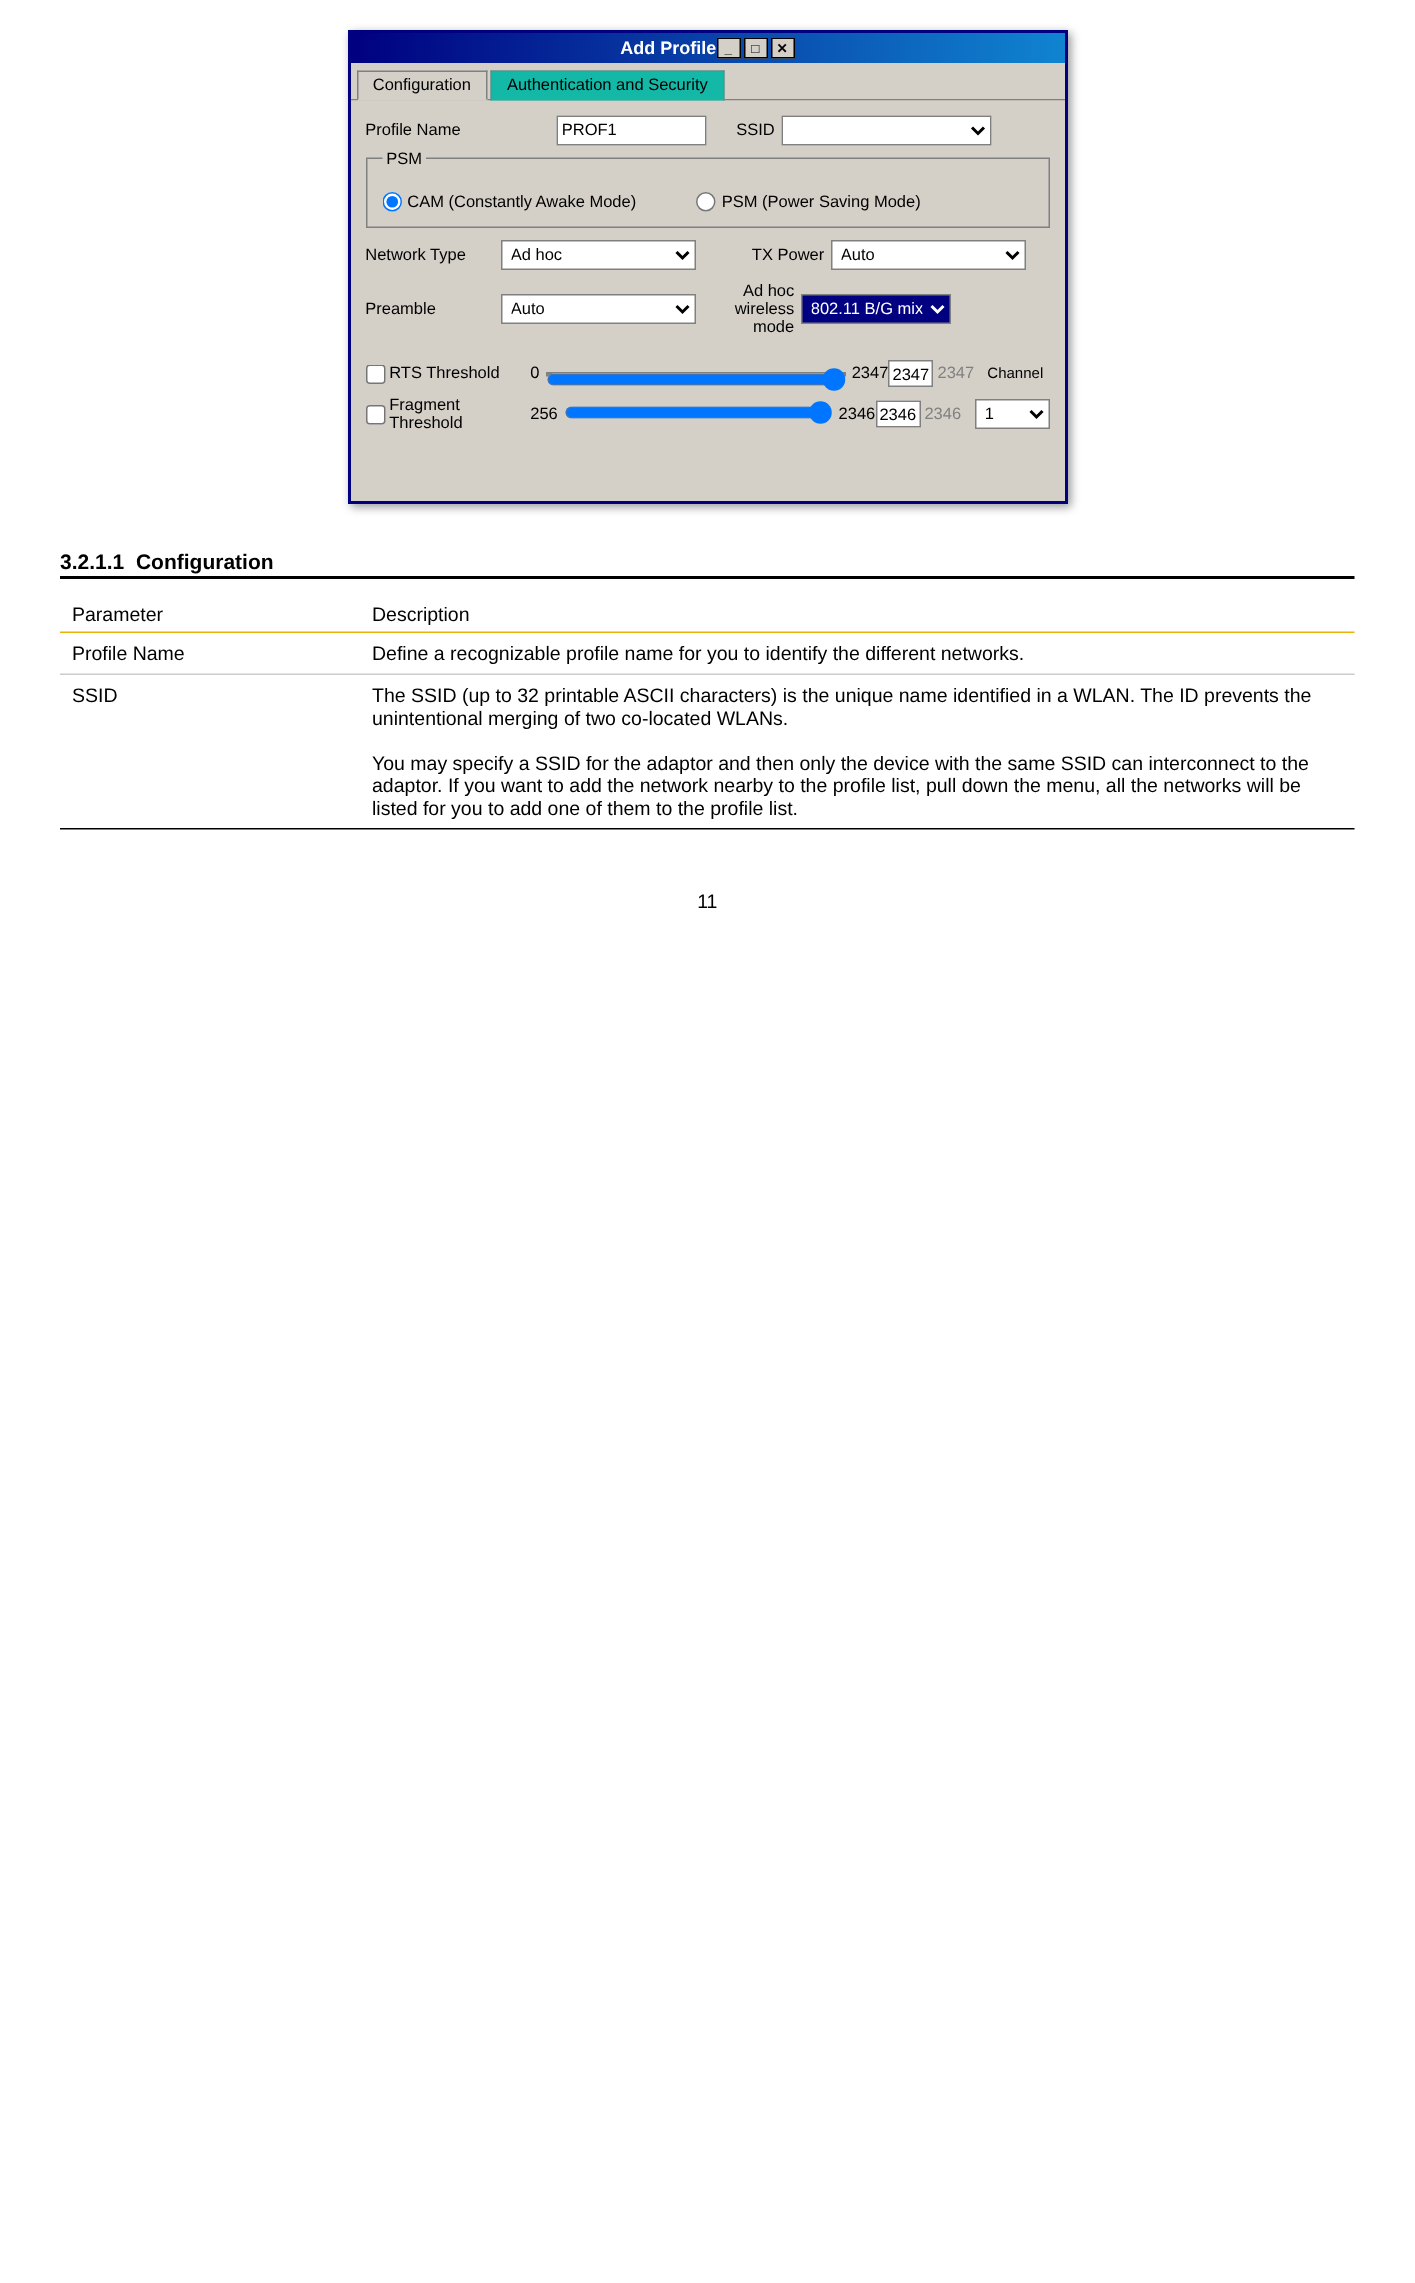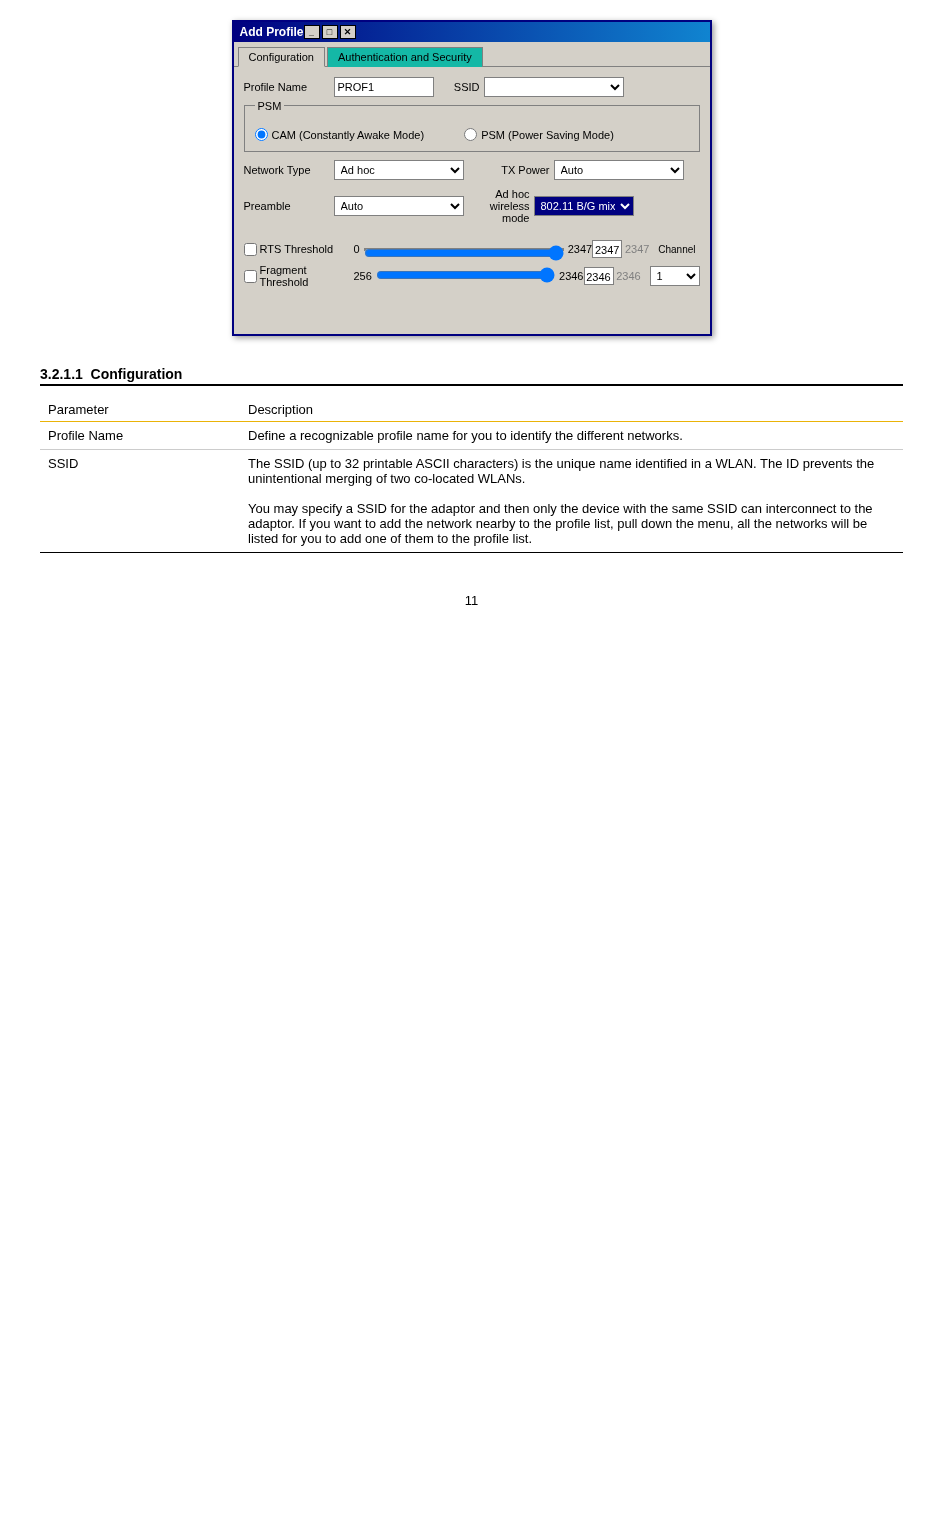--- a/index.html
+++ b/index.html
@@ -47,21 +47,21 @@
       box-shadow: 2px 2px 6px rgba(0,0,0,0.4);
     }
 
     .dialog-titlebar {
       background: linear-gradient(to right, #000080, #1084d0);
       color: #fff;
       font-size: 12px;
       font-weight: bold;
       padding: 3px 6px;
       display: flex;
-      justify-content: flex-start;
+      justify-content: center;
       align-items: center;
     }
 
     .dialog-titlebar-buttons {
       display: flex;
       gap: 2px;
     }
 
     .title-btn {
       width: 16px;
@@ -119,20 +119,21 @@
       font-size: 11px;
       text-align: left;
     }
 
     .form-input {
       height: 20px;
       border: 1px solid #808080;
       background: #fff;
       font-size: 11px;
       padding: 1px 3px;
+      margin-left: 37px;
     }
 
     .form-input-text {
       width: 100px;
     }
 
     .form-select {
       height: 20px;
       border: 1px solid #808080;
       background: #fff;

